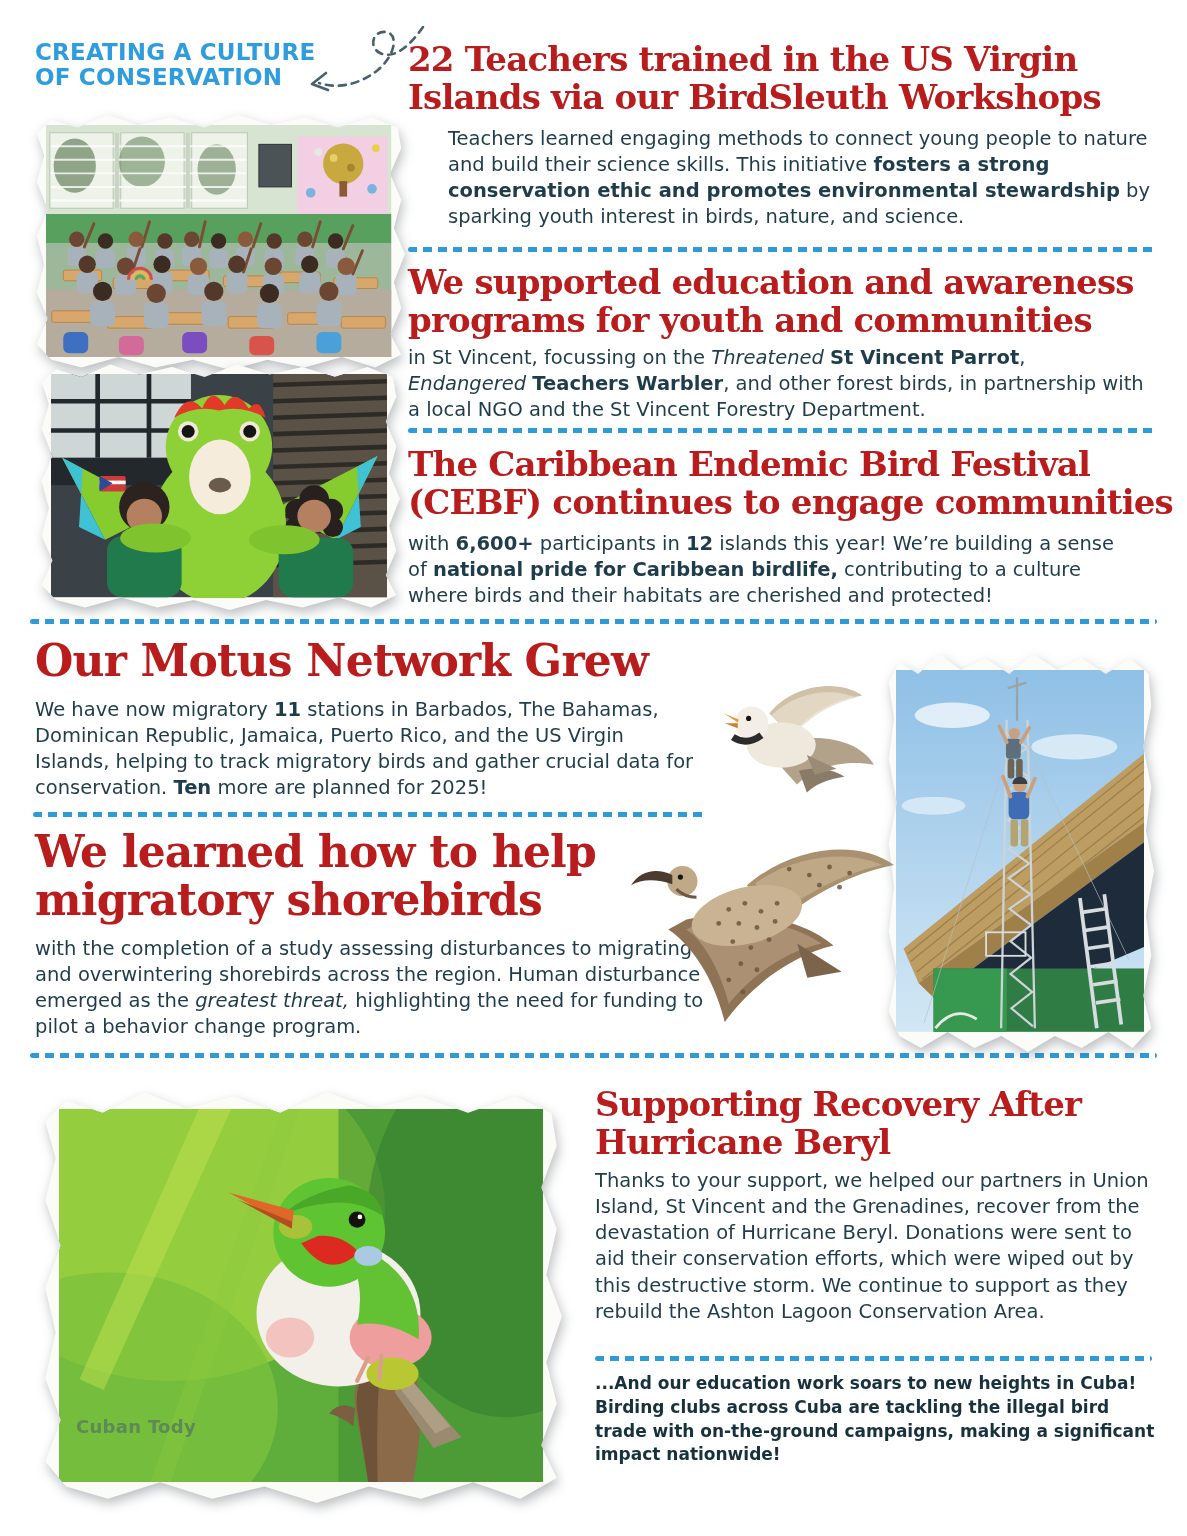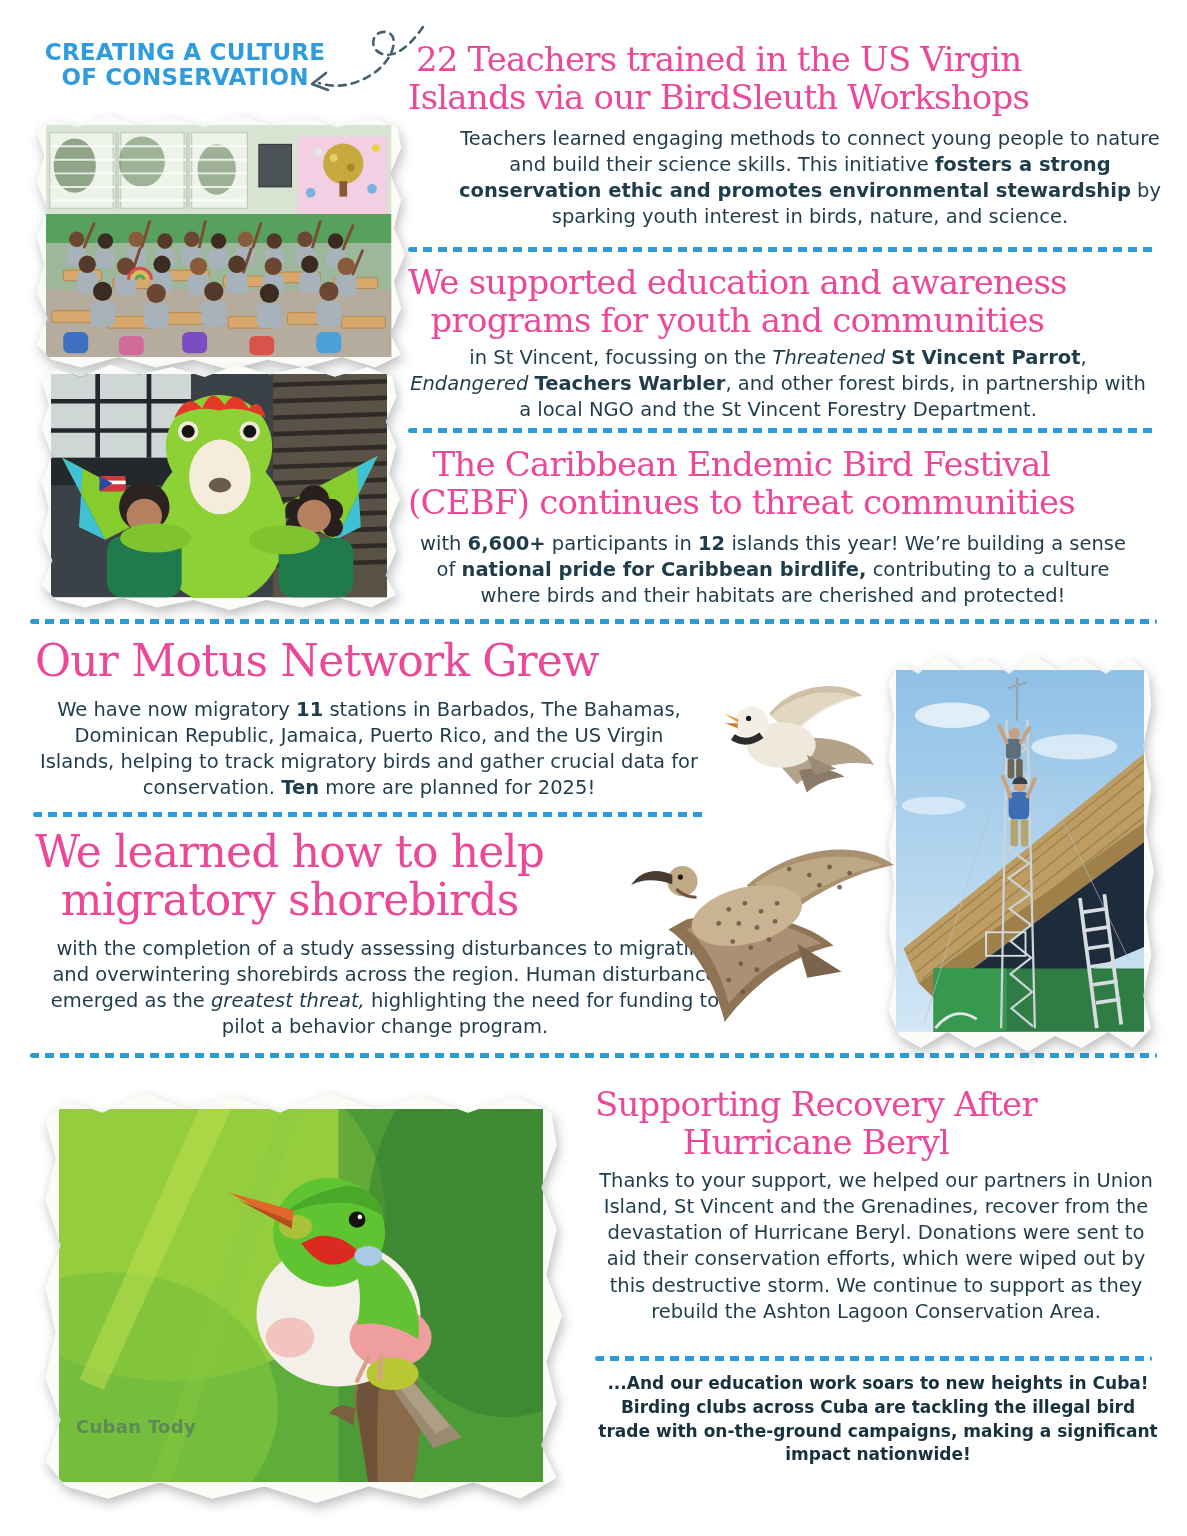--- a/index.html
+++ b/index.html
@@ -1,29 +1,29 @@
 <!DOCTYPE html>
 <html><head>
 <meta charset="utf-8">
 <style>
   * { margin:0; padding:0; box-sizing:border-box; }
   html,body { background:#ffffff; }
   #page {
     position:relative; width:1187px; height:1536px; background:#ffffff;
-    font-family:"DejaVu Sans", sans-serif; overflow:hidden;text-align:center;
+    font-family:"DejaVu Sans", sans-serif; overflow:hidden;
   }
   .abs { position:absolute; }
 
   .kicker {
     color:#2e9cdd; font-weight:bold; font-size:23px; line-height:1.1;
     letter-spacing:0.2px;
   }
 
   .serif-h {
-    font-family:"DejaVu Serif", serif; font-weight:normal; color:#ec4899;
+    font-family:"DejaVu Serif", serif; font-weight:bold; color:#b91c1c;
     letter-spacing:-0.8px;
   }
   .sec-h { font-size:34px; line-height:1.12; }
   .big-h { font-size:44px; line-height:1.1; }
   .h-line { white-space:nowrap; }
 
   .body-txt { color:#1e3c4a; font-size:19.5px; line-height:1.34; }
   .body-txt b { font-weight:bold; }
   .body-txt i { font-style:italic; }
 
@@ -275,21 +275,21 @@
   <div class="abs serif-h sec-h" style="left:408px; top:263px;">
     <div class="h-line">We supported education and awareness</div>
     <div class="h-line">programs for youth and communities</div>
   </div>
   <p class="abs body-txt" style="left:408px; top:345px; width:740px;"><span>in St Vincent, focussing on the </span><i>Threatened</i><span> </span><b>St Vincent Parrot</b><span>, </span><i>Endangered</i><span> </span><b>Teachers Warbler</b><span>, and other forest birds, in partnership with a local NGO and the St Vincent Forestry Department.</span></p>
 
   <div class="abs dashes" style="left:408px; top:428px; width:746px;"></div>
 
   <div class="abs serif-h sec-h" style="left:408px; top:445px;">
     <div class="h-line">The Caribbean Endemic Bird Festival</div>
-    <div class="h-line">(CEBF) continues to threat communities</div>
+    <div class="h-line">(CEBF) continues to engage communities</div>
   </div>
   <p class="abs body-txt" style="left:408px; top:531px; width:730px;"><span>with </span><b>6,600+</b><span> participants in </span><b>12</b><span> islands this year! We’re building a sense of </span><b>national pride for Caribbean birdlife,</b><span> contributing to a culture where birds and their habitats are cherished and protected!</span></p>
 
   <div class="abs dashes" style="left:30px; top:619px; width:1127px;"></div>
 
   <div class="abs serif-h big-h" style="left:35px; top:637px;">
     <div class="h-line">Our Motus Network Grew</div>
   </div>
   <p class="abs body-txt" style="left:35px; top:697px; width:668px;"><span>We have now migratory </span><b>11</b><span> stations in Barbados, The Bahamas, Dominican Republic, Jamaica, Puerto Rico, and the US Virgin Islands, helping to track migratory birds and gather crucial data for conservation. </span><b>Ten</b><span> more are planned for 2025!</span></p>
 

